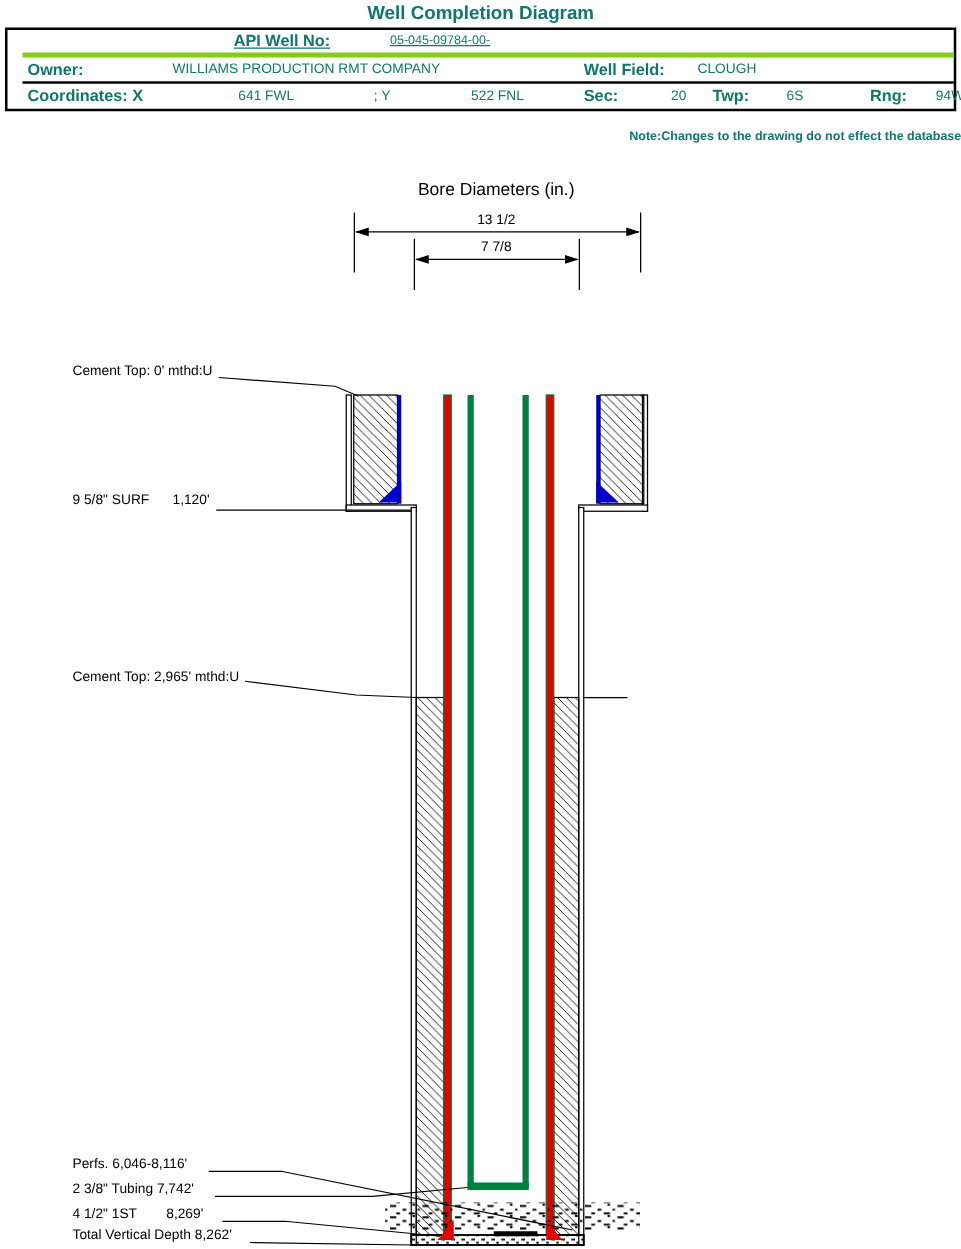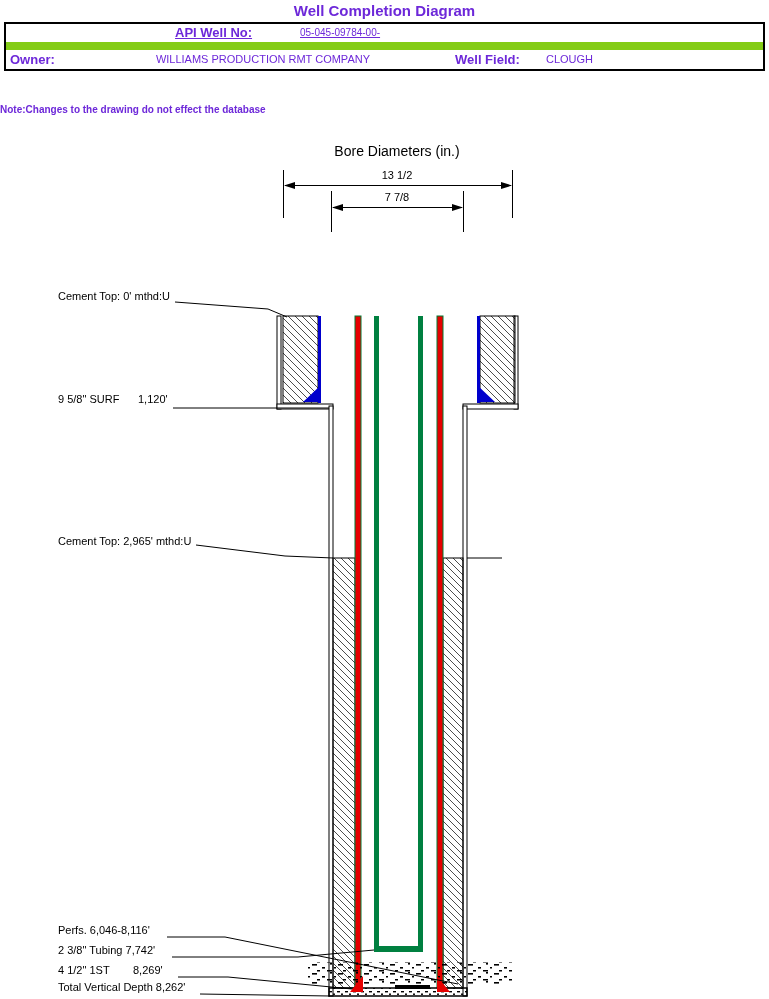--- a/index.html
+++ b/index.html
@@ -1,52 +1,64 @@
 <!DOCTYPE html>
 <html><head>
 <meta charset="utf-8">
 <style>
   html,body{margin:0;padding:0;background:#fff;}
   #page{position:relative;width:769px;height:999px;background:#fff;
-        font-family:"Liberation Sans",sans-serif;color:#6d28d9;overflow:hidden;}
+        font-family:"Liberation Sans",sans-serif;color:#0f766e;overflow:hidden;}
   .title{position:absolute;top:2px;left:0;width:769px;text-align:center;
          font-size:15px;font-weight:bold;}
   .hdr-table{position:absolute;left:4px;top:22px;width:757px;border:2px solid #000;}
-  .hdr-row{position:relative;height:18px;line-height:18px;font-size:11px;white-space:nowrap;}
-  .hdr-row.r2,.hdr-row.r3{height:19px;line-height:19px;border-top:8px solid #84cc16;}
+  .hdr-row{position:relative;height:18px;line-height:18px;font-size:11px;white-space:nowrap;margin-left:12px;}
+  .hdr-row.r2,.hdr-row.r3{height:19px;line-height:19px;border-top:4px solid #84cc16;}
   .hdr-row.r4{height:20px;line-height:20px;border-top:2px solid #000;}
   .hdr-row span{position:absolute;top:0;}
   .lbl{font-weight:bold;font-size:13px;}
   .val{font-size:11px;}
   .ul{text-decoration:underline;}
   .api-val{font-size:10px;}
-  .note{position:absolute;top:104px;left:0;width:769px;text-align:left;
+  .note{position:absolute;top:104px;left:0;width:769px;text-align:right;
         font-size:10px;font-weight:bold;}
   svg{position:absolute;left:0;top:0;}
   svg text{font-family:"Liberation Sans",sans-serif;font-size:11px;fill:#000;}
   text.dim{font-size:11px;text-anchor:middle;}
   text.sect{font-size:14px;text-anchor:middle;}
 </style>
 </head>
 <body>
 
 <div id="page">
 
   <div class="title">Well Completion Diagram</div>
 
   <div class="hdr-table">
     <div class="hdr-row r1">
       <span class="lbl ul" style="left:169px">API Well No:</span>
       <span class="val ul api-val" style="left:294px">05-045-09784-00-</span>
     </div>
     <div class="hdr-row r2">
       <span class="lbl" style="left:4px">Owner:</span>
-      <span class="val" style="left:104px;width:260px;text-align:right">WILLIAMS PRODUCTION RMT COMPANY</span>
+      <span class="val" style="left:120px;width:260px;text-align:left">WILLIAMS PRODUCTION RMT COMPANY</span>
       <span class="lbl" style="left:449px">Well Field:</span>
       <span class="val" style="left:540px;width:120px;">CLOUGH</span>
+    </div>
+    <div class="hdr-row r4">
+      <span class="lbl" style="left:4px">Coordinates: X</span>
+      <span class="val" style="left:150px;width:90px;text-align:center">641 FWL</span>
+      <span class="val" style="left:281px">; Y</span>
+      <span class="val" style="left:335px;width:90px;text-align:center">522 FNL</span>
+      <span class="lbl" style="left:449px">Sec:</span>
+      <span class="val" style="left:505px;width:40px;text-align:center">20</span>
+      <span class="lbl" style="left:552px">Twp:</span>
+      <span class="val" style="left:598px;width:40px;text-align:center">6S</span>
+      <span class="lbl" style="left:678px">Rng:</span>
+      <span class="val" style="left:724px;width:36px;text-align:center">94W</span>
     </div>
   </div>
 
   <div class="note">Note:Changes to the drawing do not effect the database</div>
 
   <svg width="769" height="999" viewBox="0 0 769 999">
     <defs>
       <pattern id="hatch" width="7" height="7" patternUnits="userSpaceOnUse">
         <path d="M0,0 L7,7 M-1,6 L1,8 M6,-1 L8,1" stroke="#000" stroke-width="0.7" fill="none"></path>
       </pattern>

